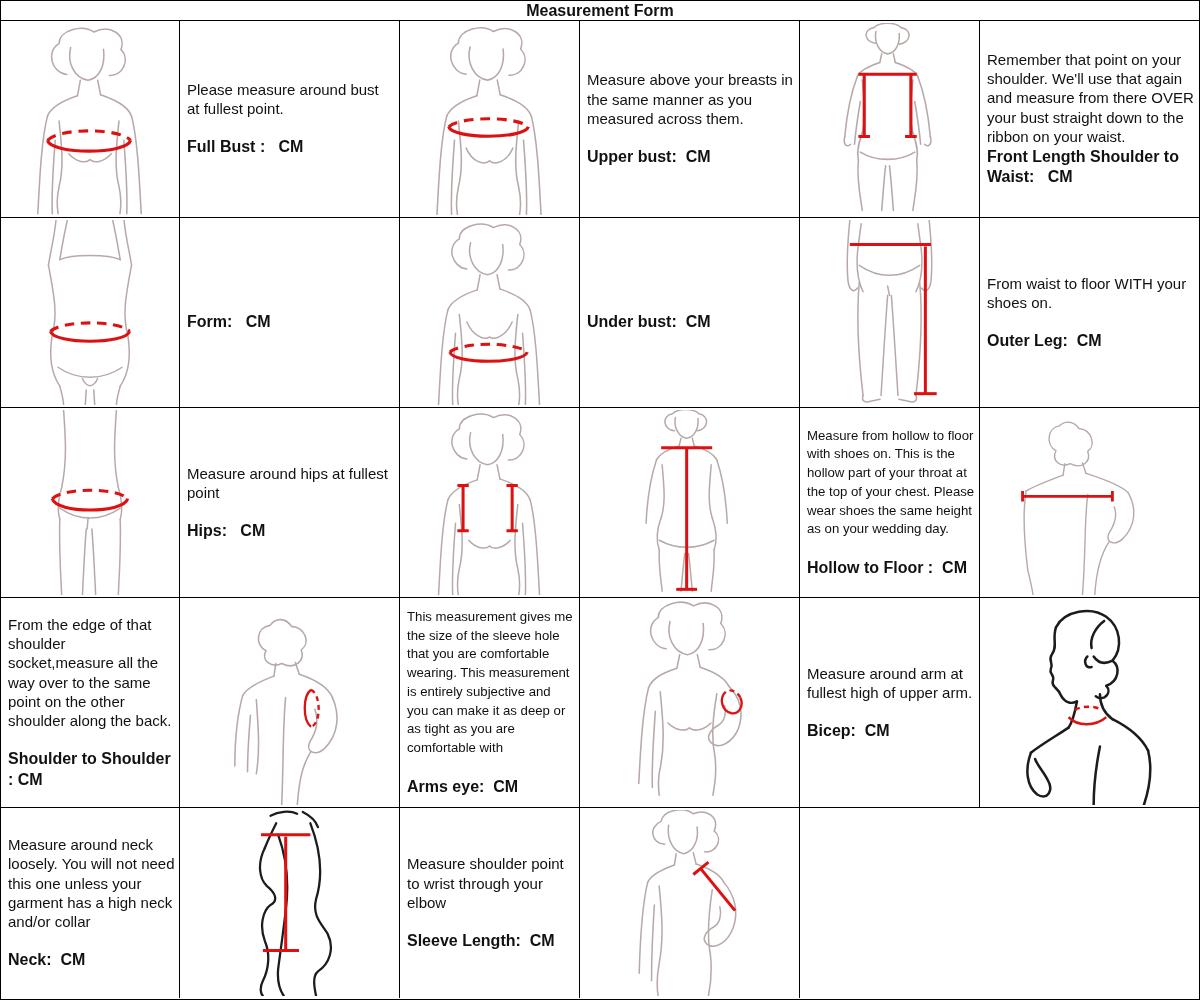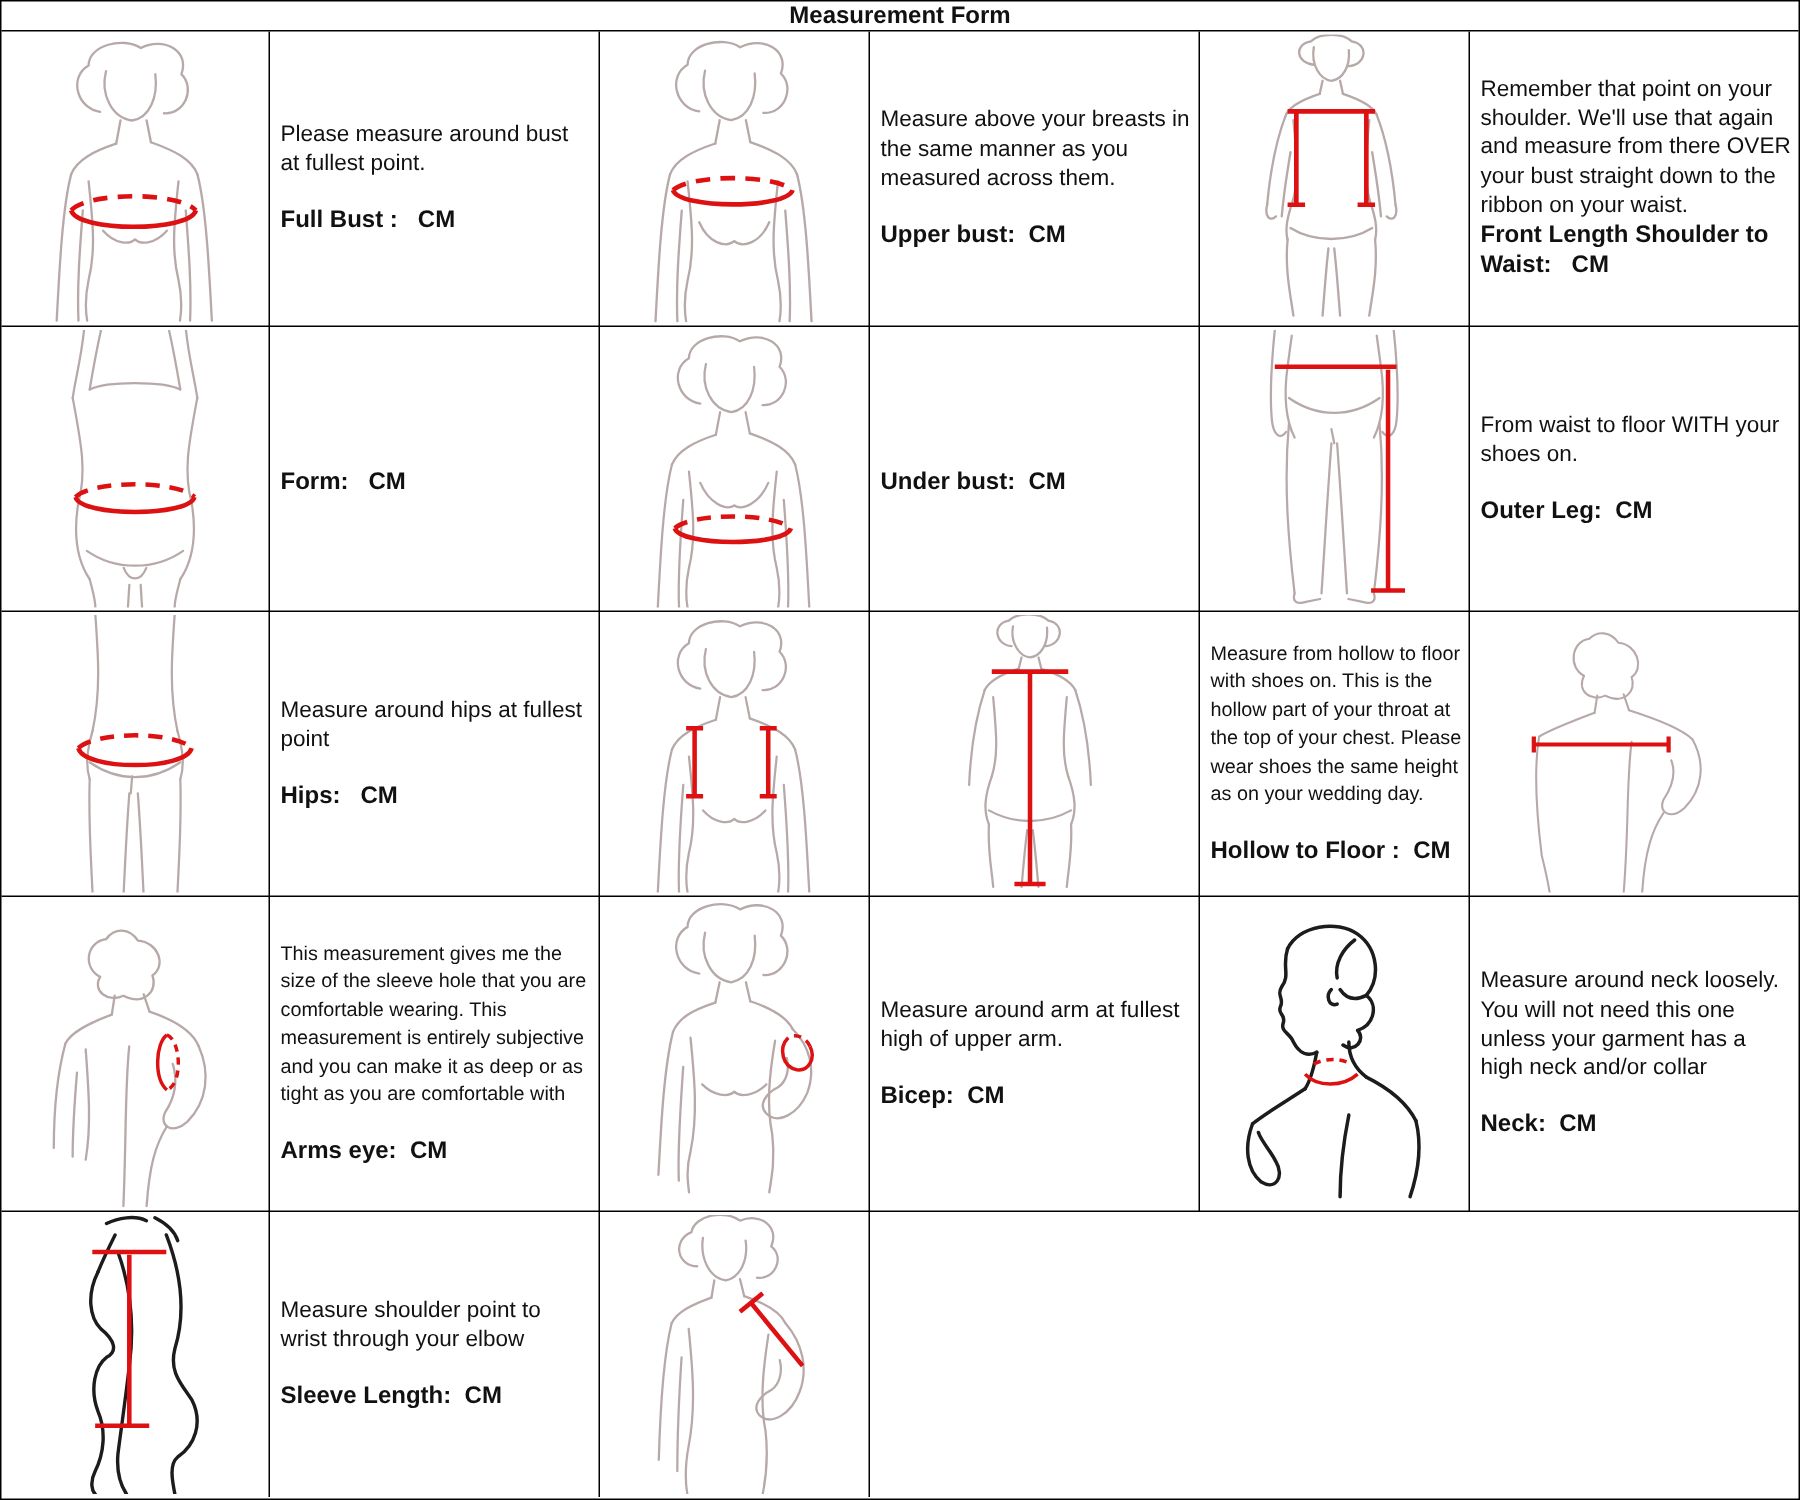--- a/index.html
+++ b/index.html
@@ -251,20 +251,24 @@
           <path d="M134,94 C144,112 142,132 128,146 C118,155 108,150 112,140 C118,131 122,120 118,110"></path>
           <path d="M112,150 C104,162 98,178 96,210"></path>
           <path d="M88,96 C84,126 86,160 82,210"></path>
         </g>
         <g class="mark">
           <path d="M14,98 L116,98"></path>
           <path d="M14,92 L14,104 M116,92 L116,104"></path>
         </g>
       </svg>
     </div>
+    <div class="tcell">
+      <div class="body">From the edge of that shoulder socket,measure all the way over to the same point on the other shoulder along the back.</div>
+      <div class="label">Shoulder to Shoulder : CM</div>
+    </div>
     <div class="fcell">
       <svg class="fig" viewBox="0 0 180 210">
         <g class="art">
           <path d="M70,26 C56,28 54,46 66,52 C60,62 72,70 82,65 C96,72 106,62 102,51 C112,44 106,28 92,27 C86,18 76,18 70,26"></path>
           <path d="M76,65 L74,78 M96,64 L100,76"></path>
           <path d="M74,78 C58,84 46,90 42,98 M100,76 C118,82 130,90 134,100"></path>
           <path d="M42,98 C36,120 34,146 34,170"></path>
           <path d="M50,118 C48,142 47,160 47,176"></path>
           <path d="M134,100 C142,118 140,138 126,152 C116,161 106,155 111,145 C117,136 120,124 116,112"></path>
           <path d="M56,102 C58,130 60,154 56,178"></path>

